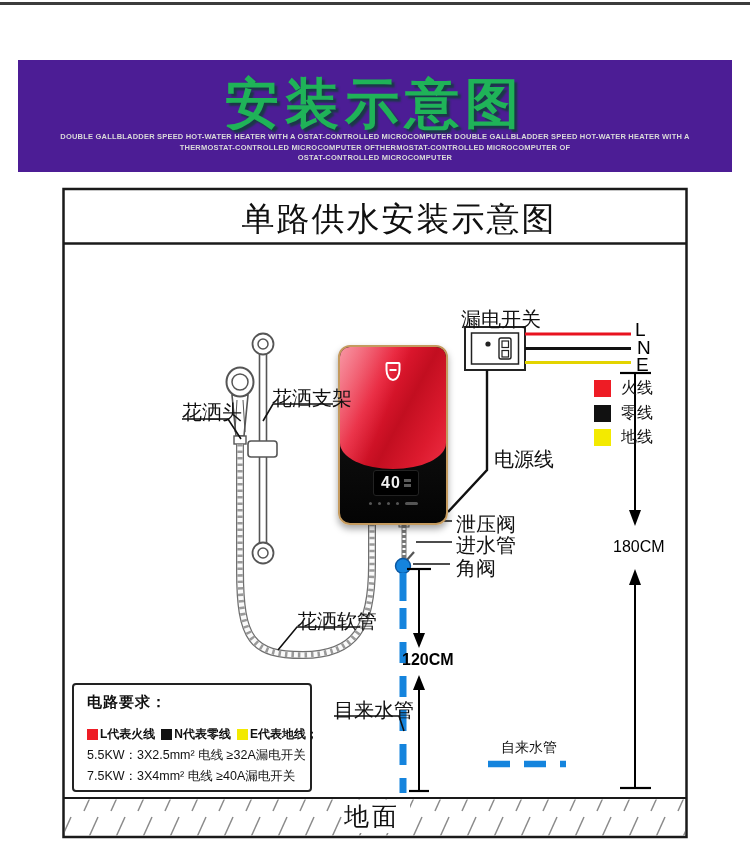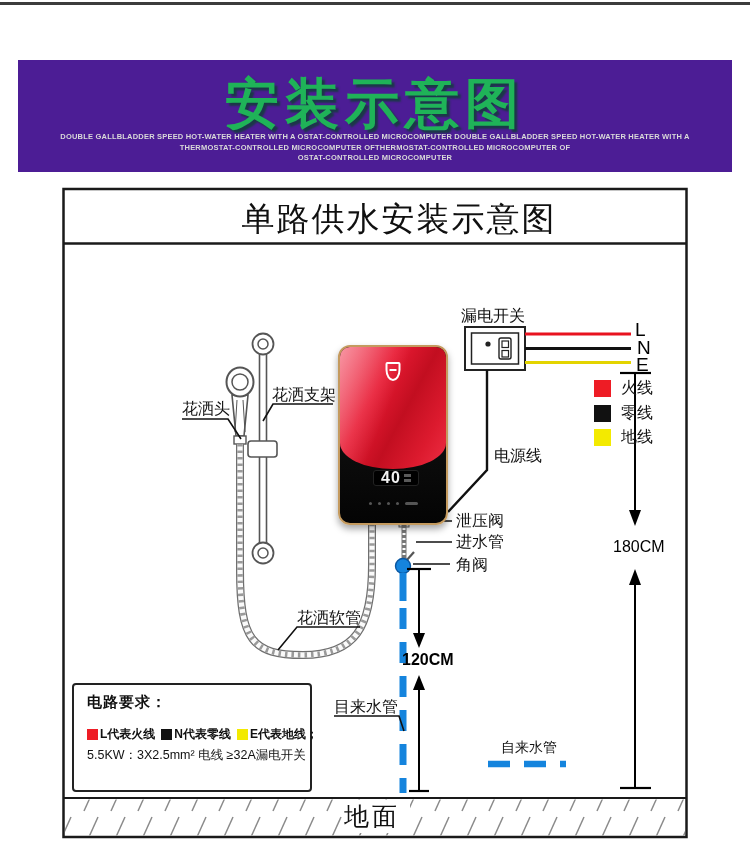--- a/index.html
+++ b/index.html
@@ -13,21 +13,21 @@
   .banner-title { position:absolute; left:0; top:8px; width:100%; font-size:54px; font-weight:bold; letter-spacing:6px;
                   text-shadow:3px 3px 2px rgba(0,70,30,.65); }
   .banner-sub { position:absolute; left:0; top:72px; width:100%; color:#d9d9d9; font-size:7.5px; font-weight:bold;
                 line-height:10.5px; letter-spacing:.2px; }
 
   .frame-svg { position:absolute; left:0; top:0; width:750px; height:856px; }
 
   .diagram-title { position:absolute; left:63px; top:197px; width:672px; text-align:center;
                    font-family:"DejaVu Serif","Liberation Serif",serif; font-size:33px; color:#101010; letter-spacing:2px; }
 
-  .lbl { position:absolute; font-size:16px; color:#111; white-space:nowrap; }
+  .lbl { position:absolute; font-size:20px; color:#111; white-space:nowrap; }
   .lbl-sm { font-size:14px; }
   .dim { font-size:16px; color:#000; }
   .dim-bold { font-weight:bold; }
 
   .terminal { position:absolute; font-size:19px; color:#000; line-height:17px; }
 
   .legend-row { position:absolute; display:flex; align-items:center; gap:10px;padding-left:44px; }
   .legend-swatch { width:17px; height:17px; display:inline-block; }
   .legend-label { font-size:16px; color:#111; }
 
@@ -37,21 +37,21 @@
             box-shadow:0 4px 7px rgba(0,0,0,.35); }
   .heater-red { position:absolute; left:0; top:0; width:100%; height:122px;
                 border-radius:9px 9px 50% 50% / 9px 9px 26px 26px;
                 background:linear-gradient(118deg,#f4556b 0%,#e81a33 34%,#c20e20 58%,#dc1a2e 80%,#ee2e43 100%); }
   .heater-gloss { position:absolute; left:0; top:0; width:100%; height:122px;
                   border-radius:9px 9px 50% 50% / 9px 9px 26px 26px;
                   background:linear-gradient(112deg,rgba(255,255,255,.38) 0%,rgba(255,255,255,.12) 30%,rgba(255,255,255,0) 47%); }
   .heater-logo { position:absolute; left:50%; top:15px; transform:translateX(-50%); width:15px; height:19px;
                  border:2px solid #fff; border-radius:2px 2px 8px 8px / 2px 2px 12px 12px; }
   .heater-logo::after { content:""; position:absolute; left:2px; top:5px; width:7px; height:2px; background:#fff; }
-  .heater-display { position:absolute; left:33px; top:123px; width:46px; height:16px; background:#000;
+  .heater-display { position:absolute; left:33px; top:123px; width:46px; height:26px; background:#000;
                     border:1px solid #222; border-radius:3px; display:flex; align-items:center; justify-content:center; gap:3px; }
   .heater-display .val { color:#f2f2f2; font-size:16px; font-weight:bold; letter-spacing:1px; }
   .heater-display .mini { display:flex; flex-direction:column; gap:2px; }
   .heater-display .mini i { display:block; width:7px; height:3px; background:#5a5a5a; }
   .heater-dots { position:absolute; left:0; top:155px; width:100%; display:flex; align-items:center; justify-content:center; gap:6px; }
   .heater-dots i { display:block; width:3px; height:3px; border-radius:50%; background:#555; }
   .heater-dots i.bar { width:13px; height:3px; border-radius:2px; }
 
   
   .req-box { position:absolute; left:72px; top:683px; width:240px; height:109px; border:2px solid #222;
@@ -245,17 +245,18 @@
       <span class="item">
         <span class="sw" style="background: rgb(17, 17, 17);"></span>
         <span>N代表零线</span>
       </span>
       <span class="item">
         <span class="sw" style="background: rgb(243, 234, 0);"></span>
         <span>E代表地线；</span>
       </span>
     </div>
     <div class="req-row">5.5KW：3X2.5mm² 电线 ≥32A漏电开关</div>
+    <div class="req-row">7.5KW：3X4mm² 电线  ≥40A漏电开关</div>
   </div>
 
   <div class="ground-label">地面</div>
 
 </div>
 
 </body></html>

